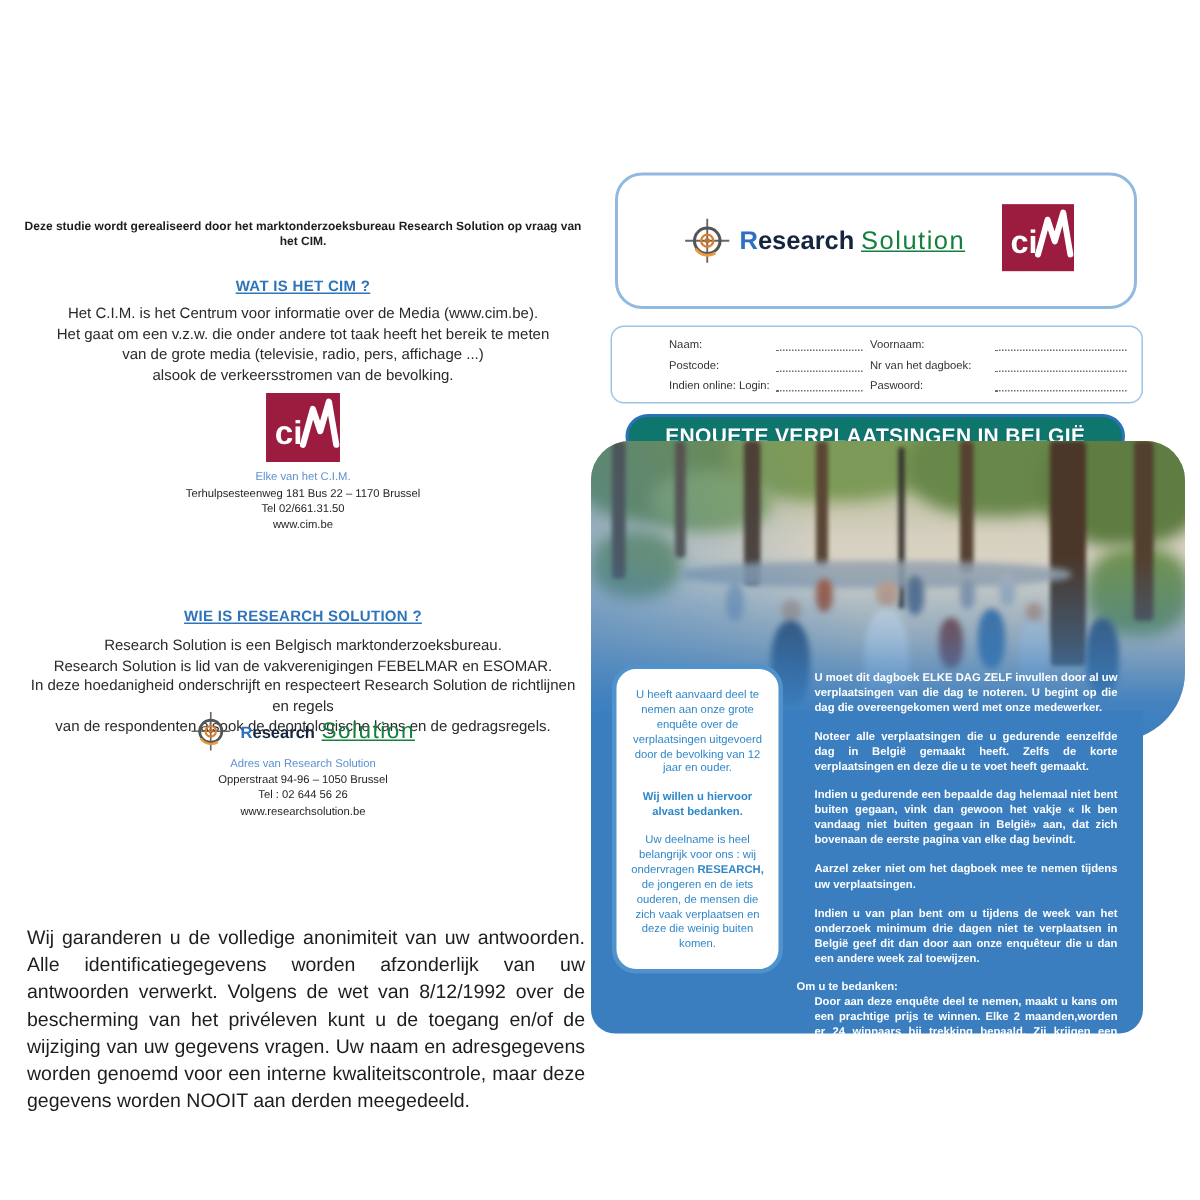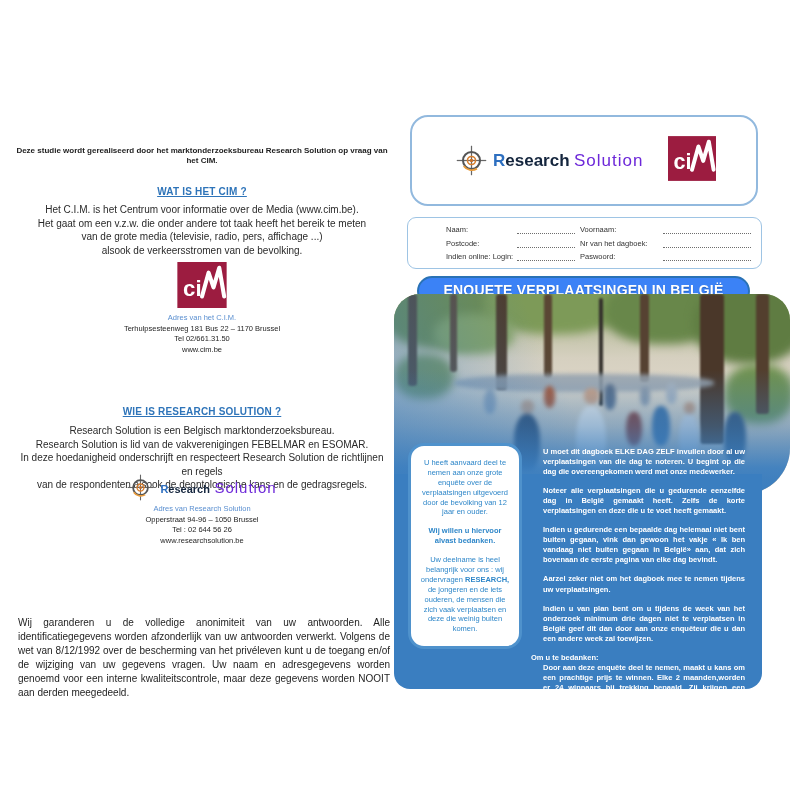--- a/index.html
+++ b/index.html
@@ -12,48 +12,48 @@
   .bheading{font-size:10px;font-weight:bold;color:#2e74b9;text-decoration:underline;text-align:center;letter-spacing:.2px;}
   .h1pos{top:186px;}
   .h2pos{top:406px;}
   .bodytxt{font-size:10px;color:#2a2a2a;text-align:center;line-height:1.35;}
   .cimbody{top:203px;}
   .rsbody{top:424px;}
   .addr{font-size:7.5px;text-align:center;line-height:1.4;color:#1f1f1f;}
   .addr .alabel{color:#5a8fd0;}
   .cimaddr{top:313px;}
   .rsaddr{top:504px;}
-  .footer{top:616px;font-size:10px;color:#1d1d1d;text-align:justify;line-height:1.4;padding:0 2px;}
+  .footer{top:616px;font-size:13px;color:#1d1d1d;text-align:justify;line-height:1.4;padding:0 2px;}
 
   
   .cimlogo{top:262px;left:16px;width:372px;text-align:center;}
   .cimlogo svg{width:50px;height:46px;display:inline-block;}
   .cimlogo-sm svg{width:48px;height:45px;}
 
   
   .rslogo{display:flex;align-items:center;justify-content:center;gap:6px;}
   .rslogo-left{top:474px;left:16px;width:372px;}
   .rslogo svg{width:27px;height:27px;flex:0 0 auto;}
   .rsname{white-space:nowrap;}
   .rsname .w1{font-weight:bold;color:#14253d;font-size:11px;}
   .rsname .w1 .cap{color:#2d6fc0;}
-  .rsname .w2{color:#6d28d9;font-size:15px;letter-spacing:1px;}
+  .rsname .w2{color:#15803d;font-size:15px;letter-spacing:1px;text-decoration:underline;}
   .rslogo-card .rsname .w1,.rslogo-card .rsname .w2{font-size:17px;}
   .rslogo-card svg{width:31px;height:31px;}
 
   
   .card{left:410px;top:115px;width:348px;height:91px;border:2px solid #92b9de;border-radius:18px;background:#fff;display:flex;align-items:center;justify-content:space-between;padding:0 40px 0 44px;box-sizing:border-box;}
 
   .formbox{left:407px;top:217px;width:355px;height:52px;border:1.5px solid #9ec4e4;border-radius:9px;background:#fff;box-sizing:border-box;}
   .fgrid{position:absolute;left:10px;right:10px;top:7px;bottom:7px;display:flex;flex-direction:column;justify-content:space-between;}
   .frow{display:grid;grid-template-columns:66px 1fr 78px 88px;column-gap:5px;align-items:flex-end;font-size:7.5px;color:#333;padding-left:28px;}
   .flab{white-space:nowrap;}
   .dots{border-bottom:1.2px dotted #6e6e6e;height:7px;}
 
-  .banner{left:417px;top:276px;width:333px;height:30px;background:#3b82f6;border:2px solid #2a72b5;border-radius:15px;box-sizing:border-box;color:#fff;font-weight:bold;font-size:14px;text-align:center;line-height:25px;letter-spacing:.2px;text-shadow:0 1px 1px rgba(0,40,80,.35);}
+  .banner{left:417px;top:276px;width:333px;height:30px;background:#0f766e;border:2px solid #2a72b5;border-radius:15px;box-sizing:border-box;color:#fff;font-weight:bold;font-size:14px;text-align:center;line-height:25px;letter-spacing:.2px;text-shadow:0 1px 1px rgba(0,40,80,.35);}
 
   
   .photo{left:394px;top:294px;width:396px;height:200px;border-radius:26px 26px 46px 18px;overflow:hidden;background:linear-gradient(180deg,#8fa86f 0%,#9db07c 9%,#c2c3a8 19%,#d6d0c0 32%,#ddd6c8 48%,#d3cabb 66%,#c4b9aa 100%);}
   .photo span{position:absolute;border-radius:45%;}
   .flg{filter:blur(5px);}
   .t{filter:blur(1.3px);border-radius:3px !important;}
   .crowdwrap{position:absolute;inset:0;filter:blur(2.2px);}
   .fade{position:absolute;inset:0;border-radius:0;background:
     linear-gradient(180deg,rgba(58,126,192,0) 38%,rgba(58,126,192,.45) 66%,rgba(58,126,192,.93) 87%,#3a7ec0 100%),
     linear-gradient(245deg,rgba(58,126,192,0) 55%,rgba(58,126,192,.30) 78%,rgba(58,126,192,.55) 100%);}
@@ -83,21 +83,21 @@
 
 <div class="abs cimlogo">
   <svg viewBox="0 0 60 56">
     <rect width="60" height="56" fill="#9c1c40"></rect>
     <text x="7" y="41" font-size="27" font-weight="bold" fill="#ffffff" font-family="Liberation Sans, sans-serif">ci</text>
     <polyline points="30,42 38,13 44,31 51,7 57,42" fill="none" stroke="#ffffff" stroke-width="5" stroke-linecap="round" stroke-linejoin="round"></polyline>
   </svg>
 </div>
 
 <div class="abs lcol addr cimaddr">
-  <div class="alabel">Adres van het C.I.M.</div>
+  <div class="alabel">Elke van het C.I.M.</div>
   <div>Terhulpsesteenweg 181 Bus 22 – 1170 Brussel</div>
   <div>Tel  02/661.31.50</div>
   <div>www.cim.be</div>
 </div>
 
 <div class="abs lcol bheading h2pos">WIE IS RESEARCH SOLUTION ?</div>
 <div class="abs lcol bodytxt rsbody">
   <div>Research Solution is een Belgisch marktonderzoeksbureau.</div>
   <div>Research Solution is lid van de vakverenigingen  FEBELMAR en ESOMAR.</div>
   <div>In deze hoedanigheid onderschrijft en respecteert Research Solution de richtlijnen en regels</div>

